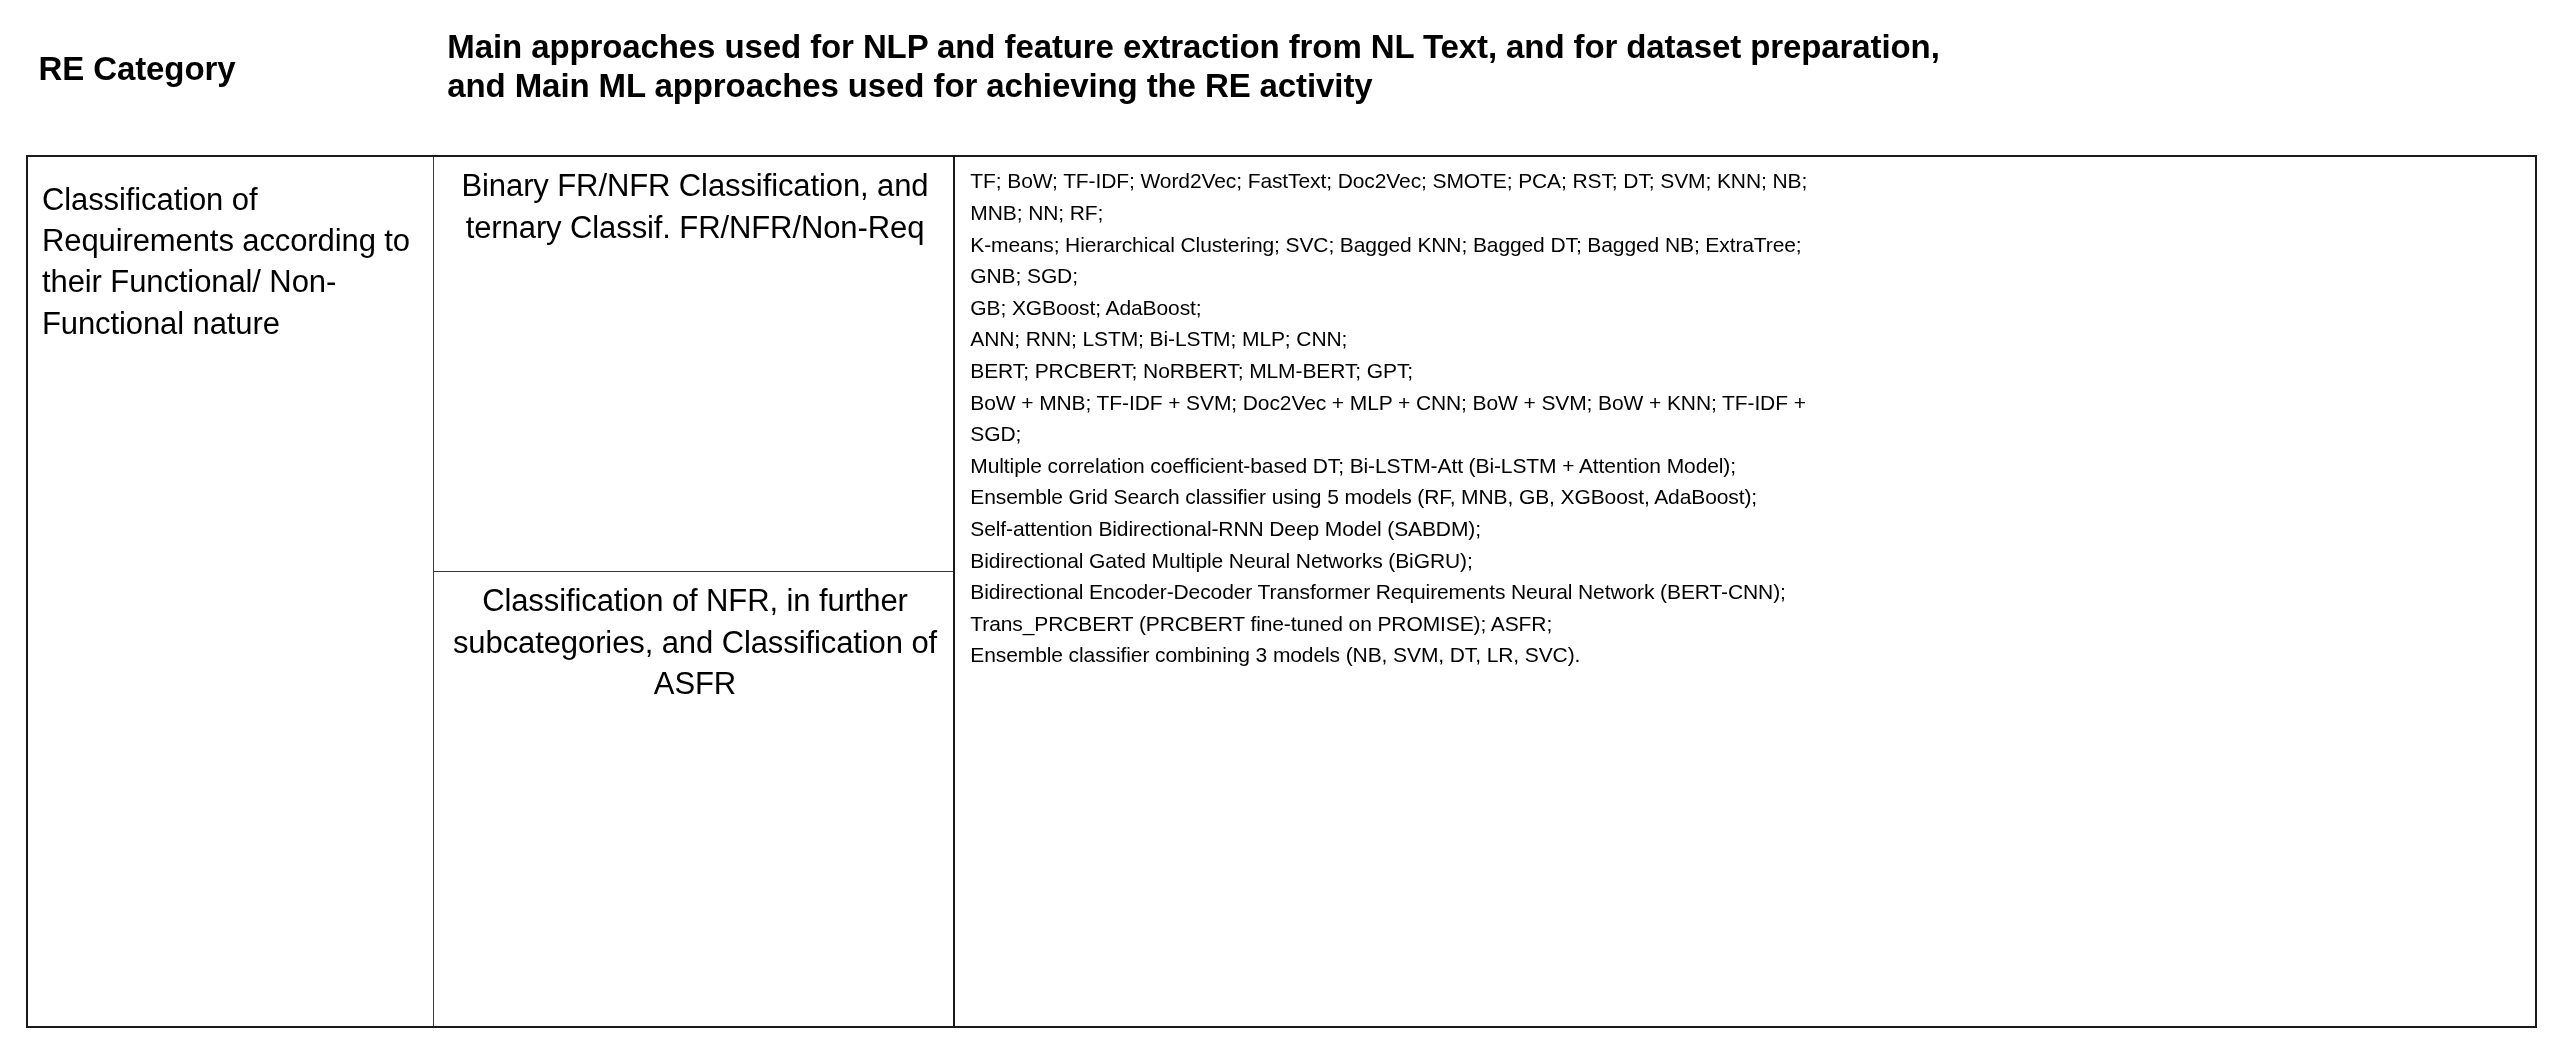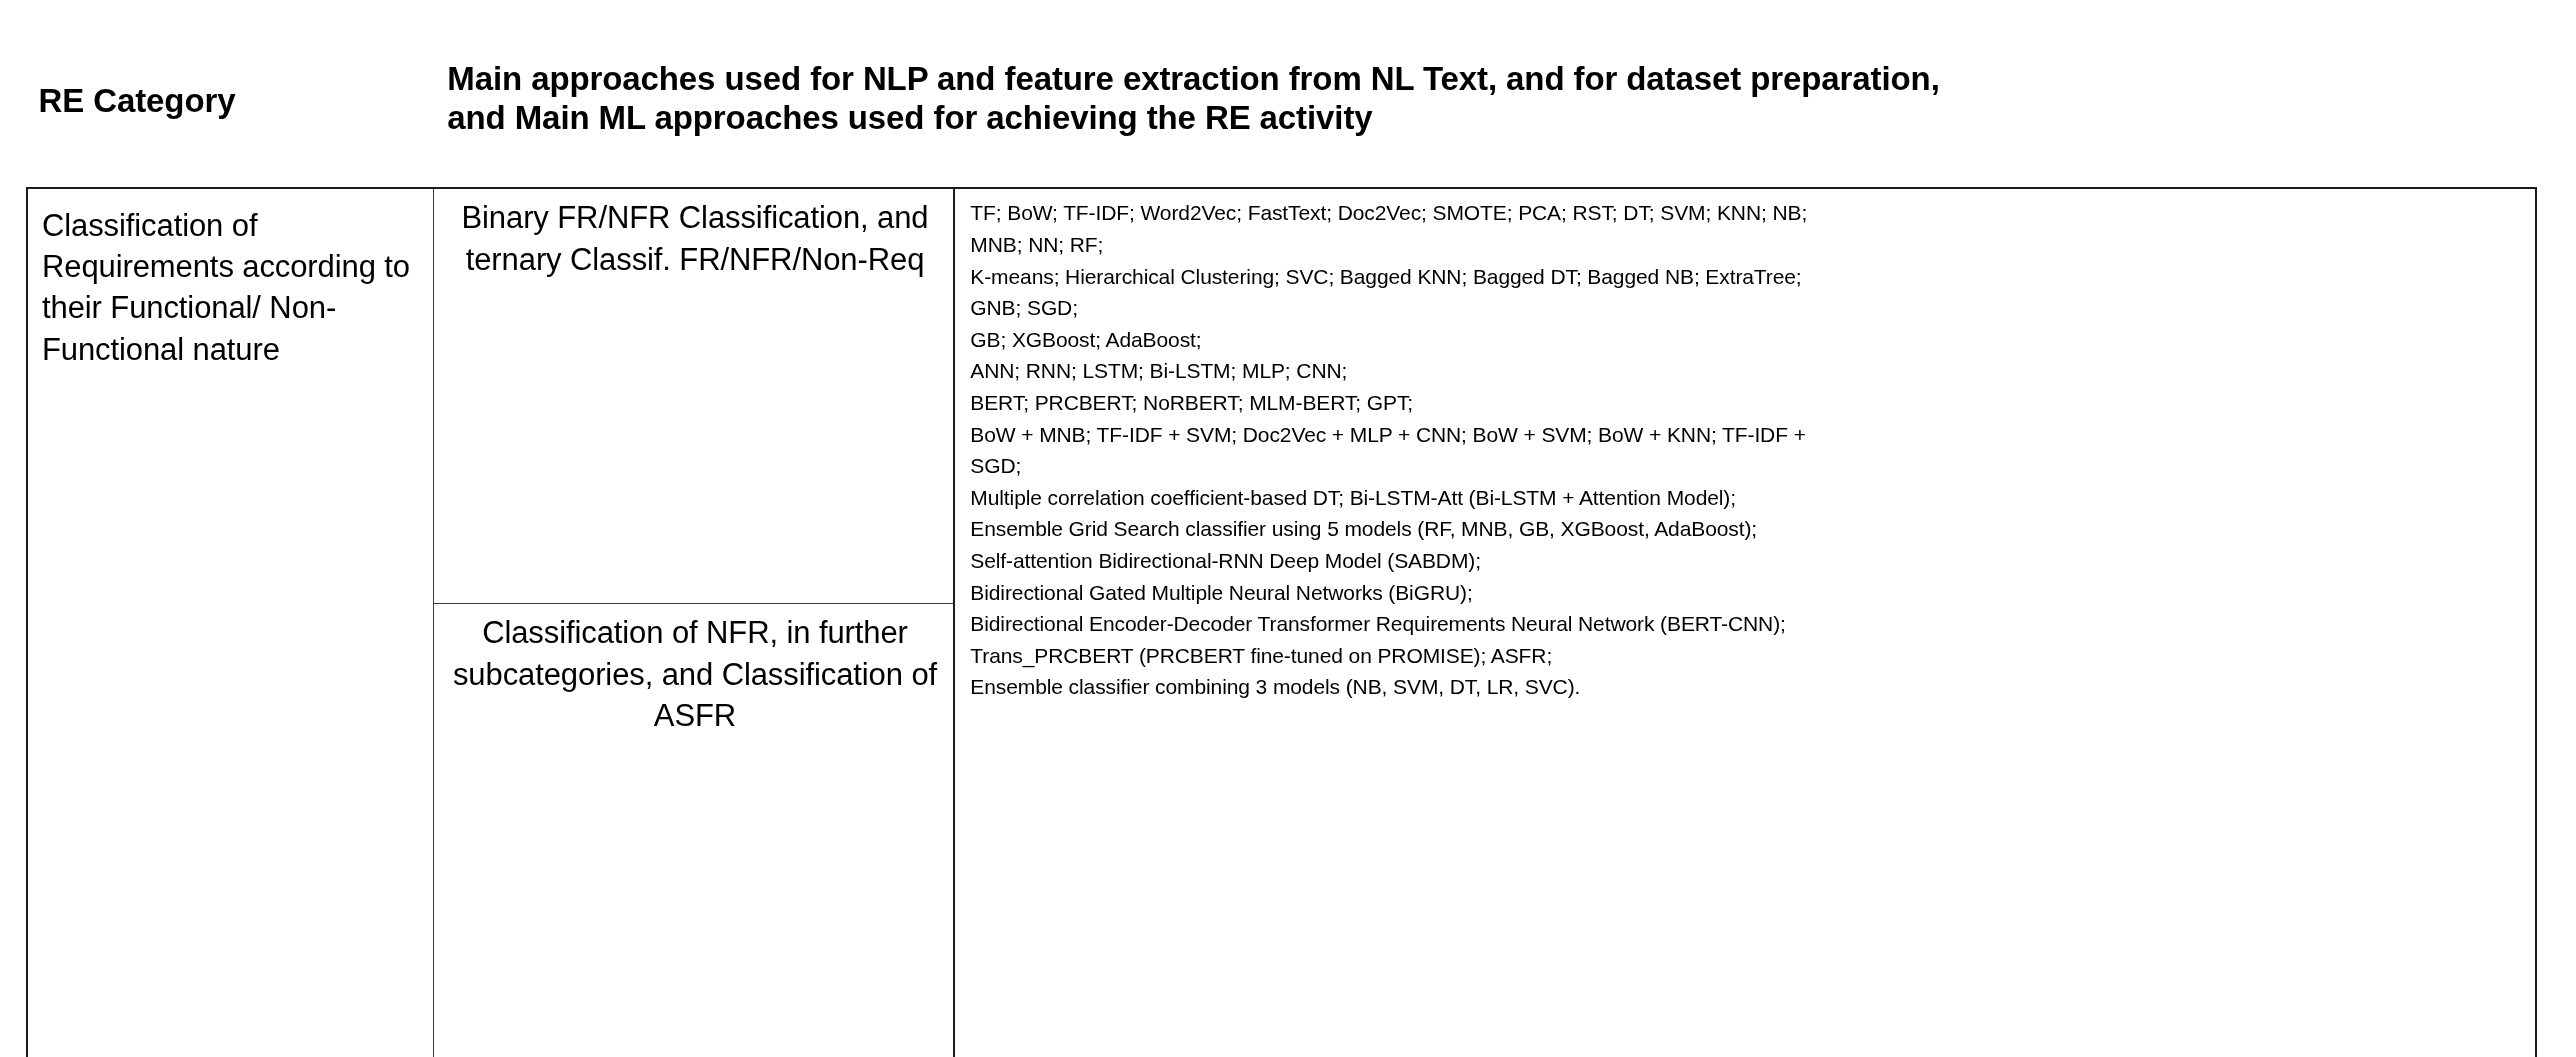--- a/index.html
+++ b/index.html
@@ -14,21 +14,20 @@
     font-family: "Liberation Sans", sans-serif;
     color: #000000;
     -webkit-font-smoothing: antialiased;
   }
 
   .page {
     position: relative;
     width: 2576px;
     height: 882px;
     box-sizing: border-box;
-    margin-top: 32px;
   }
 
   
   .table-header {
     position: absolute;
     left: 26px;
     top: 28px;
     width: 2511px;
     display: flex;
     align-items: flex-start;
@@ -81,21 +80,21 @@
   }
 
   .cell {
     box-sizing: border-box;
     padding: 8.4px 11px 7px 14px;
     font-size: 31px;
     line-height: 1.33;
     letter-spacing: -0.1px;
   }
 
-  .cell-category { padding-top: 16px; }
+  .cell-category { padding-top: 22px; }
 
   .act-cell-1 {
     height: 415px;
     border-bottom: 1.4px solid #3a3a3a;
   }
   .act-cell-2 {
     flex: 1 1 auto;
   }
 
   .cell-main {

